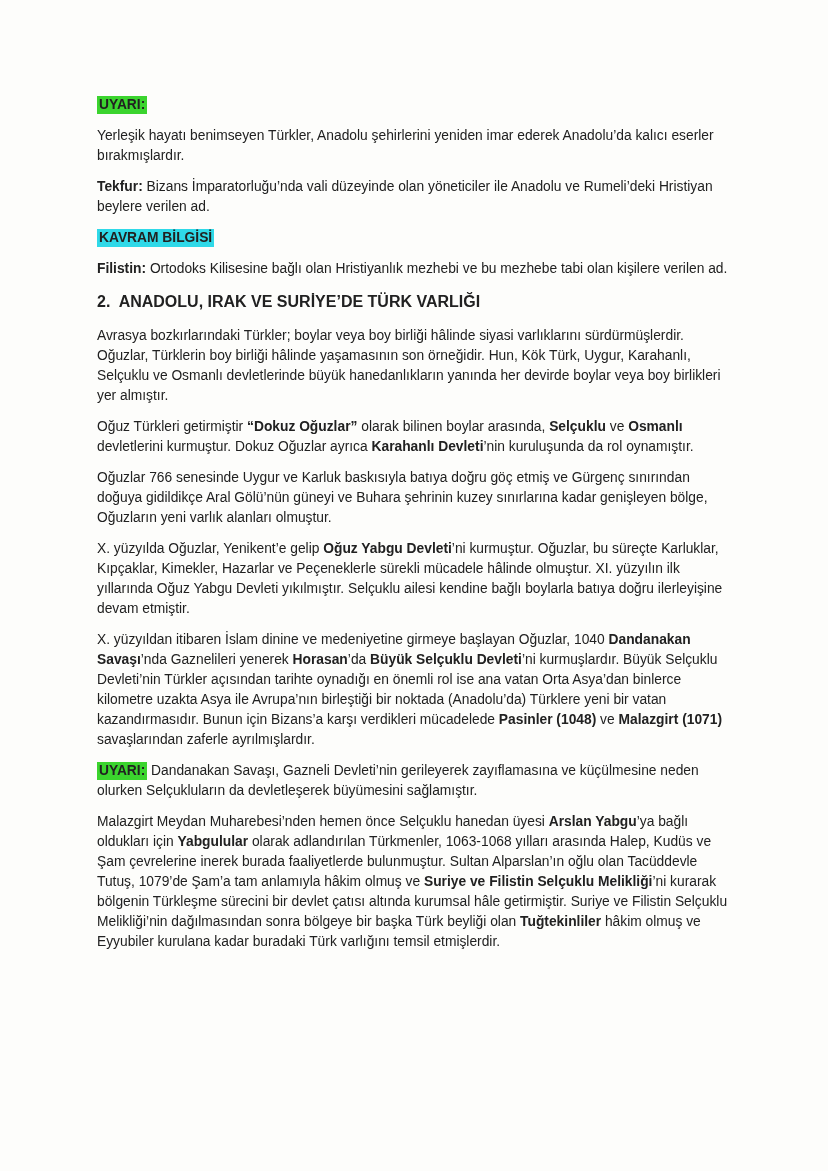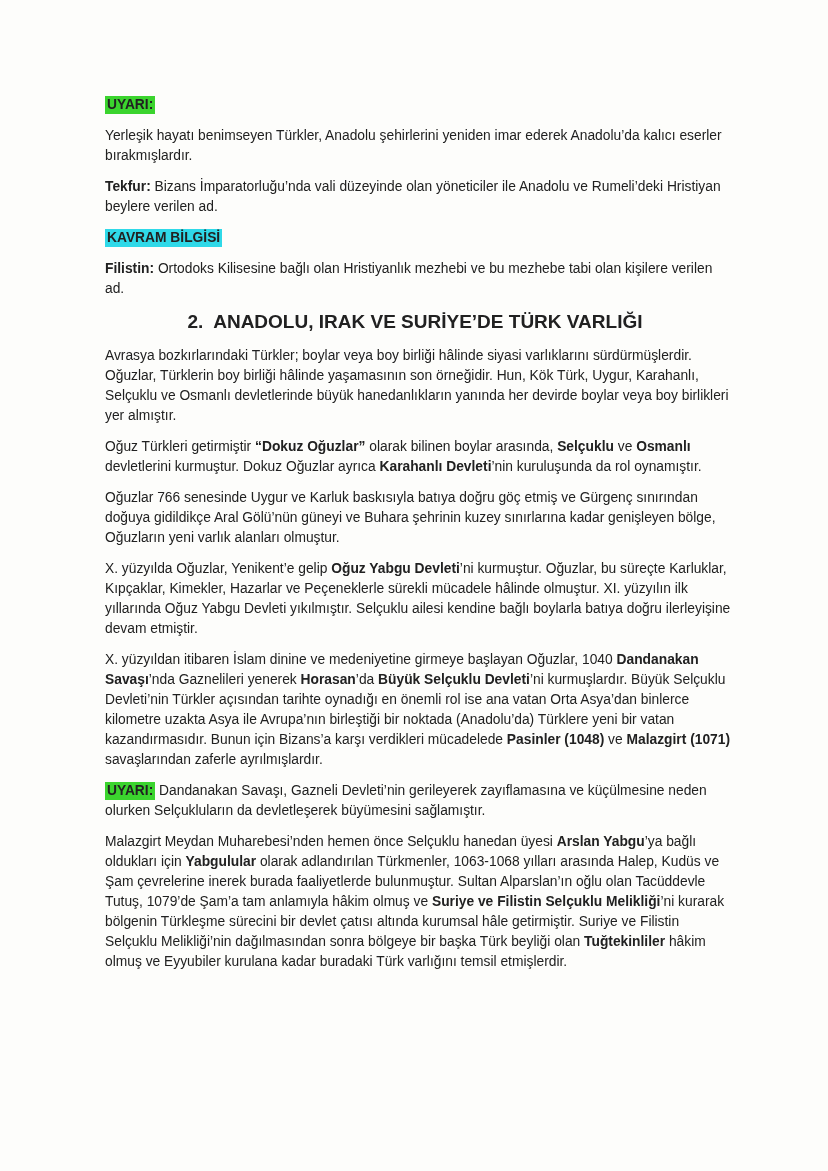--- a/index.html
+++ b/index.html
@@ -16,26 +16,26 @@
     font-family: "Liberation Sans", "DejaVu Sans", sans-serif;
     color: var(--text-color, #212121);
   }
   .content {
     padding: 95px 95px 0 97px;
     font-size: 13.8px;
     line-height: 20px;
     text-align: left;
   }
   .para {
-    margin: 0 0 11px 8px;
+    margin: 0 0 11px 0;
   }
   .heading {
-    font-size: 19px;
+    font-size: 16px;
     font-weight: bold;
-    text-align: center;
+    text-align: left;
     margin: 4px 0 12px 0;
     line-height: 24px;
   }
   .bold {
     font-weight: bold;
   }
   .hl-green {
     background: var(--hl-green, #3BD42E);
     padding: 1px 2px 2px 2px;
   }

